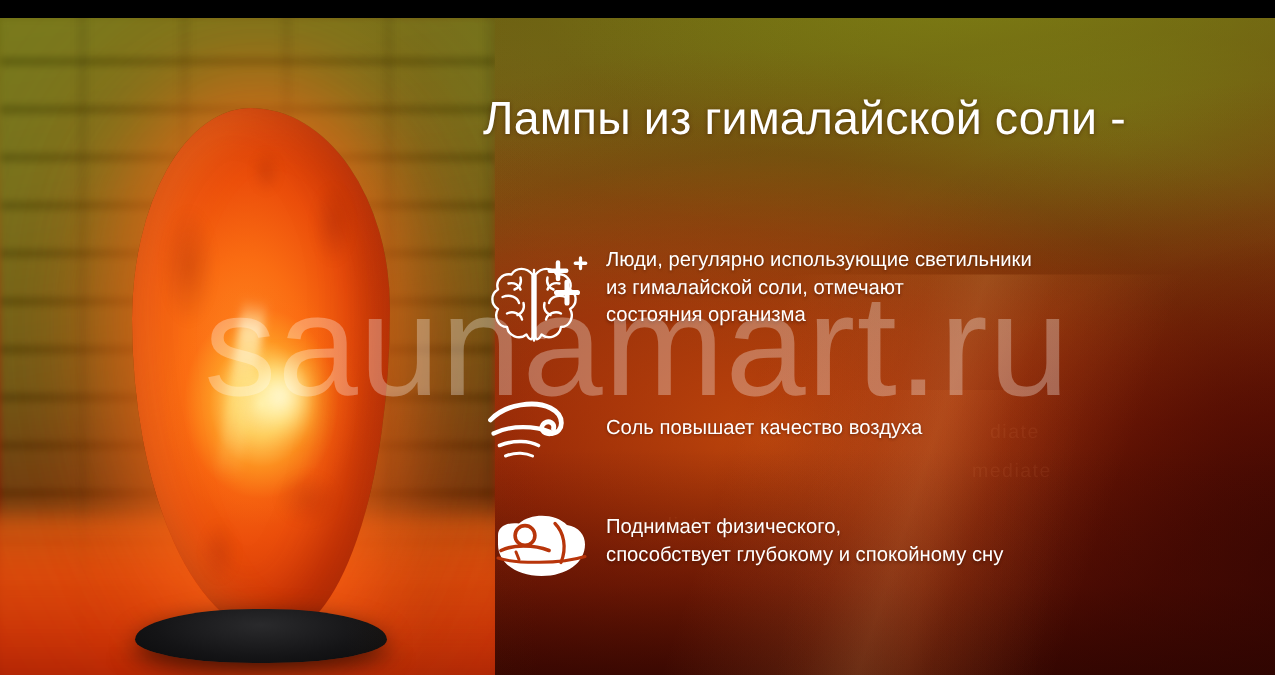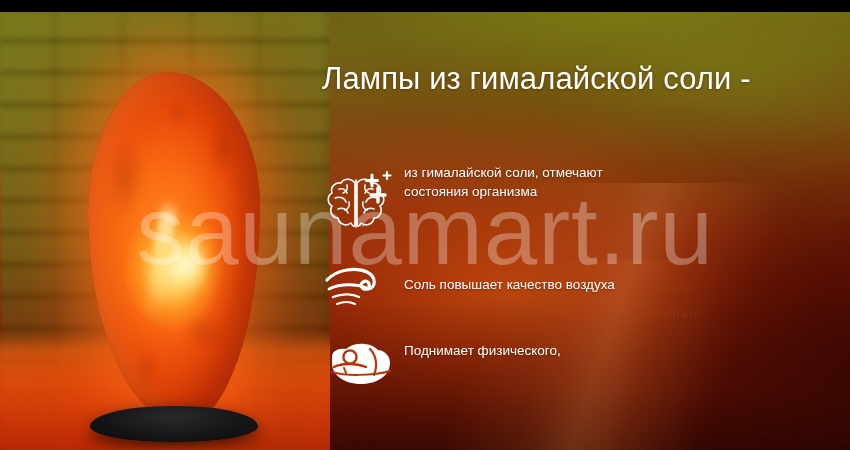--- a/index.html
+++ b/index.html
@@ -375,20 +375,21 @@
             <path d="M49 40 C45 38, 40 40, 39 44"></path>
             <path d="M40 16 C39 20, 41 23, 44 24"></path>
             <path d="M38 33 C37 37, 39 40, 42 41"></path>
 
             <path d="M53 19 L53 33 M46 26 L60 26" stroke-width="3.4"></path>
             <path d="M47 6 L47 17 M41.5 11.5 L52.5 11.5" stroke-width="3"></path>
             <path d="M62 3 L62 10 M58.5 6.5 L65.5 6.5" stroke-width="2.2"></path>
           </svg>
         </div>
         <div class="benefit-text">
+          <div>Люди, регулярно использующие светильники</div>
           <div>из гималайской соли, отмечают</div>
           <div>состояния организма</div>
         </div>
       </div>
 
       <div class="benefit b2">
         <div class="benefit-icon">
           <svg width="76" height="46" viewBox="0 0 76 46" fill="none" stroke="#ffffff" stroke-linecap="round" stroke-linejoin="round">
 
             <path d="M4 16 C14 5, 34 3, 44 8 C54 13, 53 24, 45 25 C39 26, 36 21, 40 18
@@ -419,20 +420,21 @@
 
             <path d="M44 12 C50 18, 52 28, 48 38" stroke="#b8350a" stroke-width="2.2" fill="none" stroke-linecap="round"></path>
 
             <path d="M6 35 C18 39, 48 39, 64 34" stroke="#b8350a" stroke-width="2" fill="none" stroke-linecap="round"></path>
 
             <path d="M18 31 L20 36" stroke="#b8350a" stroke-width="2" stroke-linecap="round"></path>
           </svg>
         </div>
         <div class="benefit-text">
           <div>Поднимает физического,</div>
+          <div>способствует глубокому и спокойному сну</div>
         </div>
       </div>
 
     </div>
   </div>
 
   <div class="ghost-text gt1">diate</div>
   <div class="ghost-text gt2">mediate</div>
   <div class="ghost-text gt3">immediate</div>
 

